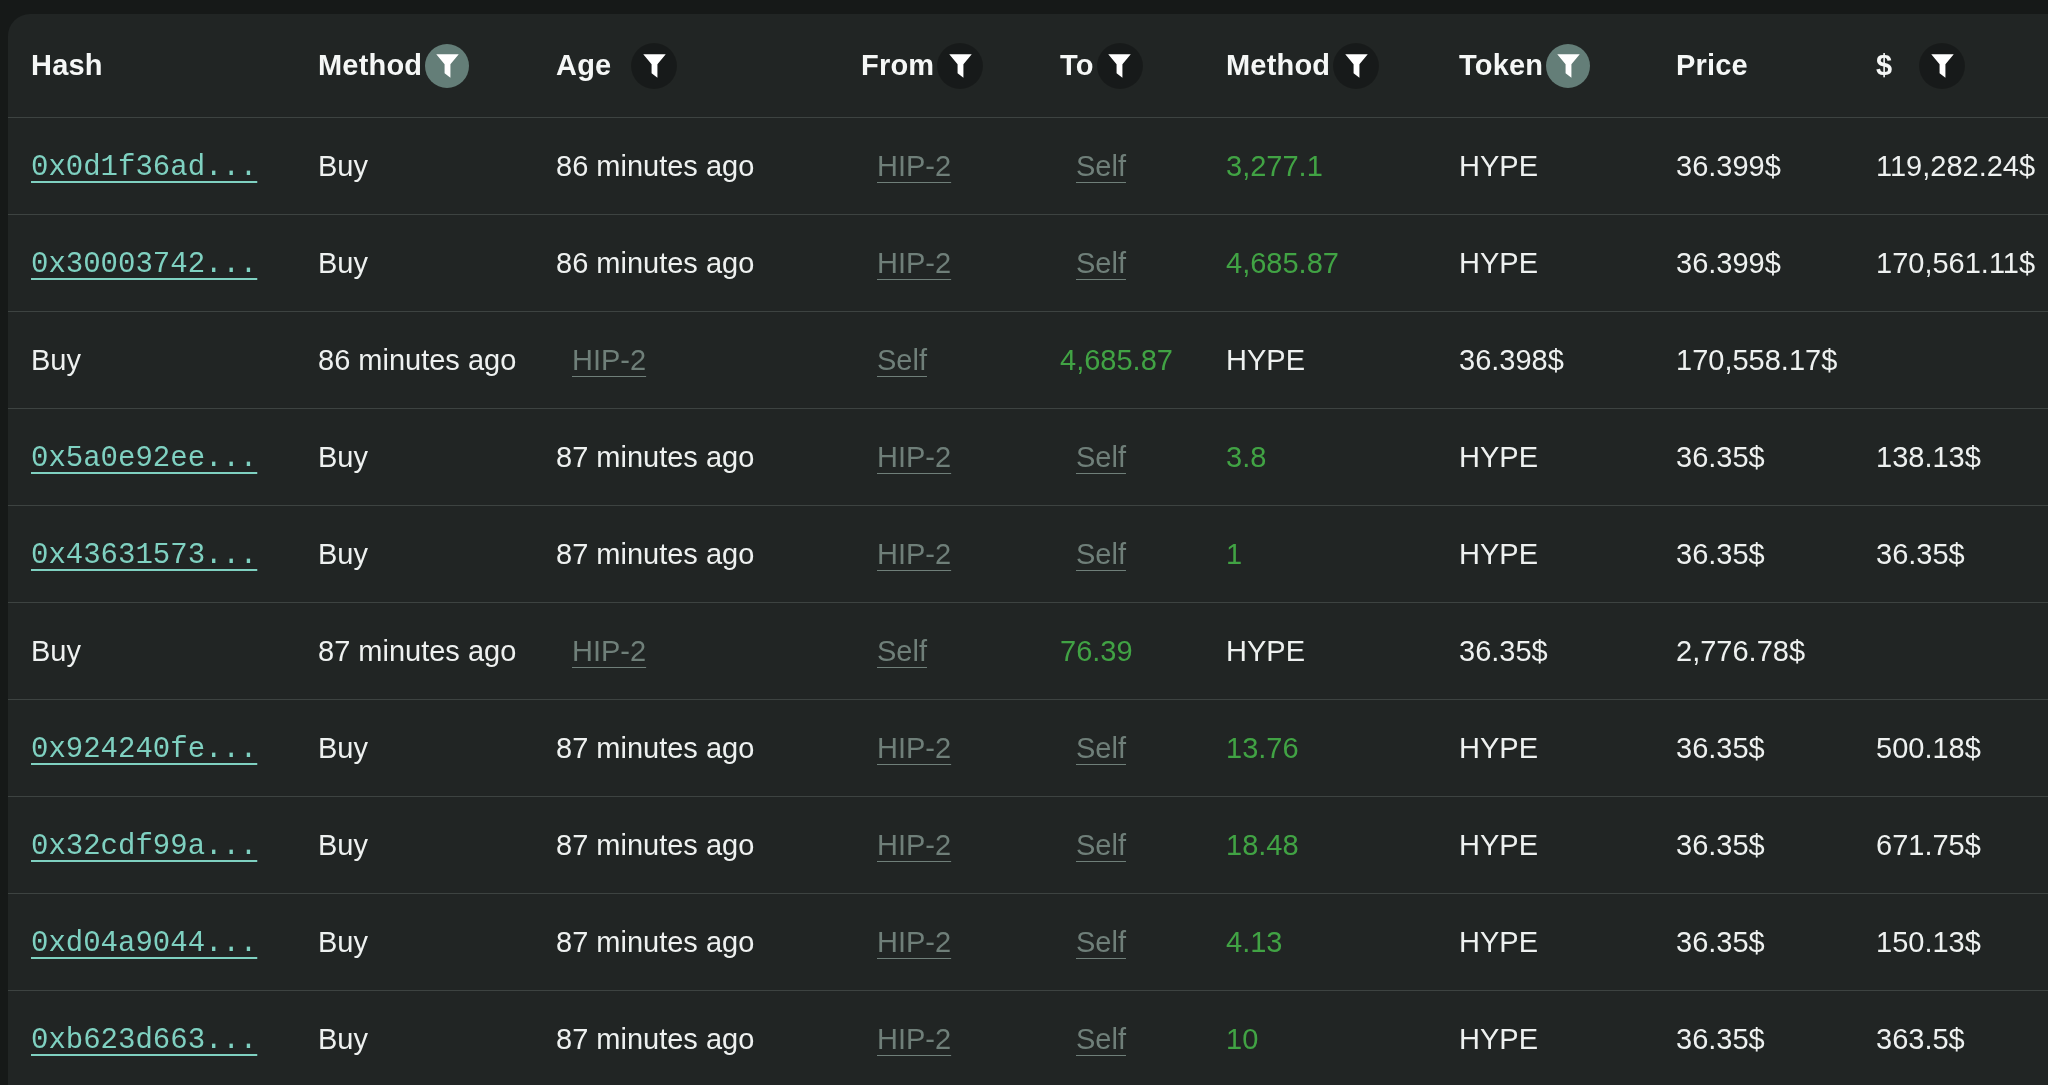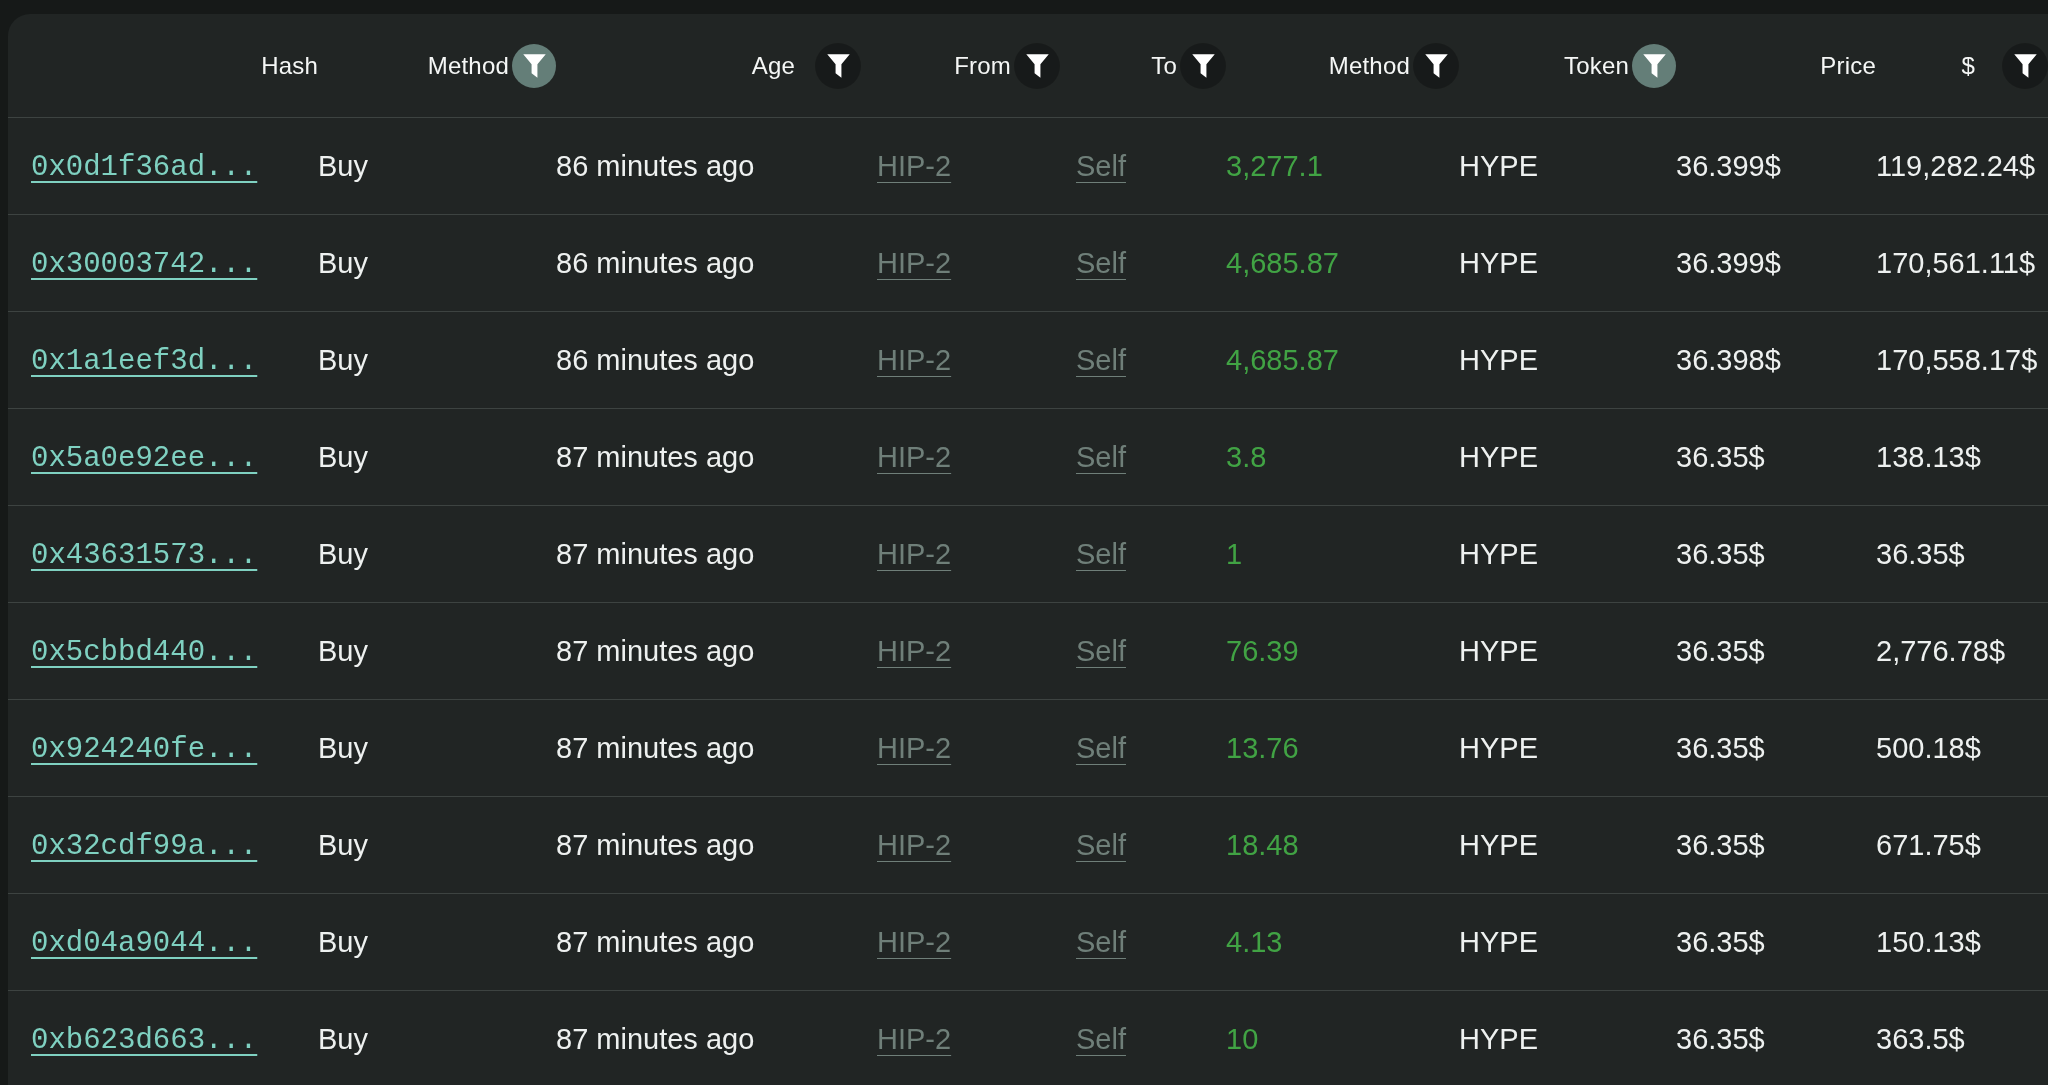--- a/index.html
+++ b/index.html
@@ -33,25 +33,24 @@
     grid-template-columns:287px 238px 305px 199px 166px 233px 217px 200px 1fr;
     padding-left:23px;
     align-items:center;
   }
   .thead{
     height:103px;
   }
   .th{
     display:flex;
     align-items:center;
-    font-size:24px;
-    font-weight:400;
+    font-size:29px;
+    font-weight:700;
     color:var(--header-text);
     letter-spacing:.2px;
-    justify-content:flex-end;
   }
   .filter-wrap{
     position:relative;
     width:46px;height:46px;
     margin-left:3px;
     display:flex;align-items:center;justify-content:center;
     flex:0 0 auto;
     border-radius:50%;
     background:var(--halo);
     cursor:pointer;
@@ -176,21 +175,20 @@
         <div class="td col-method"><span>Buy</span></div>
         <div class="td col-age"><span>86 minutes ago</span></div>
         <div class="td col-from"><a class="addr-link">HIP-2</a></div>
         <div class="td col-to"><a class="addr-link">Self</a></div>
         <div class="td col-amount"><span class="amount">4,685.87</span></div>
         <div class="td col-token"><span>HYPE</span></div>
         <div class="td col-price"><span>36.399$</span></div>
         <div class="td col-usd"><span>170,561.11$</span></div>
       </div>
       <div class="grid-row tr">
-        <div class="td col-hash"><a class="hash-link">0x1a1eef3d...</a></div>
         <div class="td col-method"><span>Buy</span></div>
         <div class="td col-age"><span>86 minutes ago</span></div>
         <div class="td col-from"><a class="addr-link">HIP-2</a></div>
         <div class="td col-to"><a class="addr-link">Self</a></div>
         <div class="td col-amount"><span class="amount">4,685.87</span></div>
         <div class="td col-token"><span>HYPE</span></div>
         <div class="td col-price"><span>36.398$</span></div>
         <div class="td col-usd"><span>170,558.17$</span></div>
       </div>
       <div class="grid-row tr">
@@ -209,21 +207,20 @@
         <div class="td col-method"><span>Buy</span></div>
         <div class="td col-age"><span>87 minutes ago</span></div>
         <div class="td col-from"><a class="addr-link">HIP-2</a></div>
         <div class="td col-to"><a class="addr-link">Self</a></div>
         <div class="td col-amount"><span class="amount">1</span></div>
         <div class="td col-token"><span>HYPE</span></div>
         <div class="td col-price"><span>36.35$</span></div>
         <div class="td col-usd"><span>36.35$</span></div>
       </div>
       <div class="grid-row tr">
-        <div class="td col-hash"><a class="hash-link">0x5cbbd440...</a></div>
         <div class="td col-method"><span>Buy</span></div>
         <div class="td col-age"><span>87 minutes ago</span></div>
         <div class="td col-from"><a class="addr-link">HIP-2</a></div>
         <div class="td col-to"><a class="addr-link">Self</a></div>
         <div class="td col-amount"><span class="amount">76.39</span></div>
         <div class="td col-token"><span>HYPE</span></div>
         <div class="td col-price"><span>36.35$</span></div>
         <div class="td col-usd"><span>2,776.78$</span></div>
       </div>
       <div class="grid-row tr">

